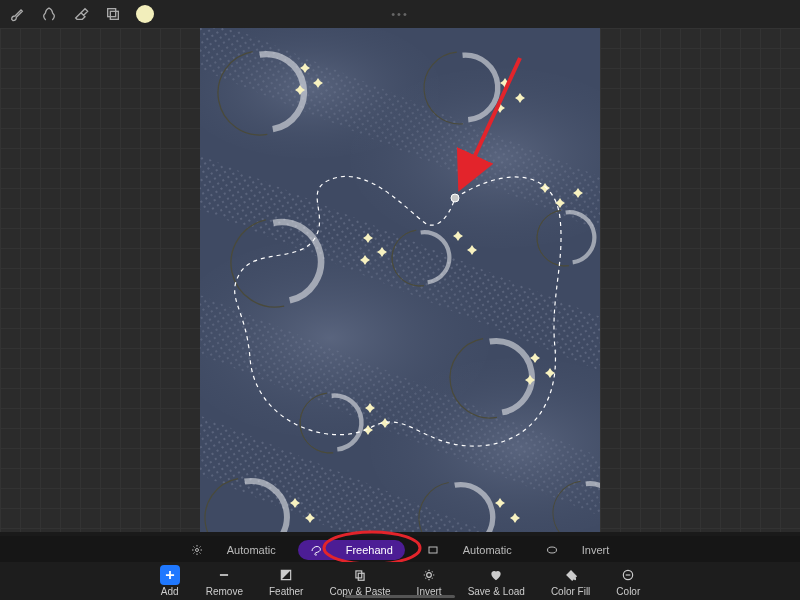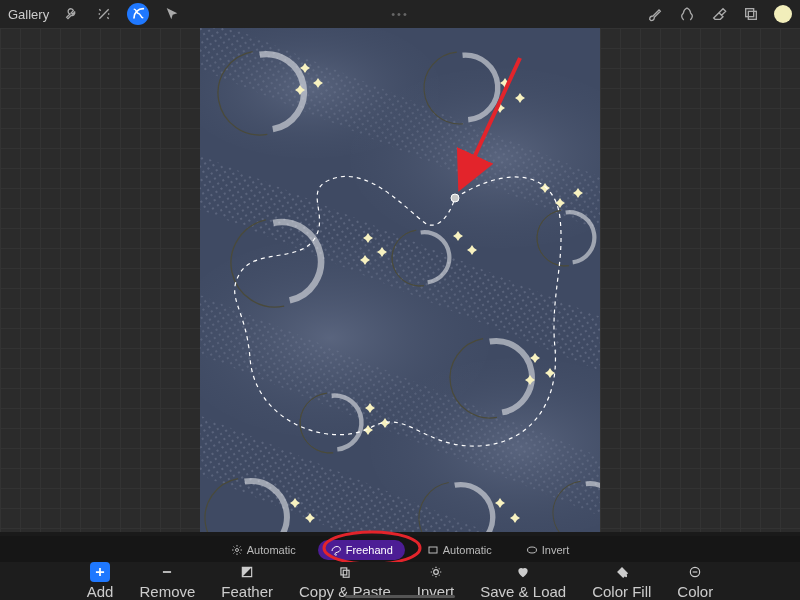--- a/index.html
+++ b/index.html
@@ -38,73 +38,49 @@
   .canvas svg { width: 100%; height: 100%; display:block; }
 
   
   .pill-row {
     position: absolute; left: 0; right: 0; bottom: 38px; height: 26px;
     display: flex; align-items: center; justify-content: center; gap: 10px;
     background: rgba(20,20,20,0.6);
     padding-top:2px;
   }
   .pill {
-    display: flex; align-items: center; gap: 4px;
+    display: flex; align-items: center; gap: 24px;
     color: #bbb; font-size: 11px; padding: 4px 12px; border-radius: 14px;
     cursor: pointer;
   }
   .pill.active { background: #4c1d95; color: #fff; }
   .pill .pi { width: 12px; height: 12px; display:inline-flex; }
   .pill .pi svg { width:12px; height:12px; }
 
   
   .botbar {
     position: absolute; left: 0; right: 0; bottom: 0; height: 38px;
     background: #1d1d1d; display: flex; align-items: center; justify-content: center;
     gap: 26px;
   }
-  .act { display:flex; flex-direction:column; align-items:center; gap:1px; color:#ccc; cursor:pointer; font-size:15px; }
+  .act { display:flex; flex-direction:column; align-items:center; gap:1px; color:#ccc; cursor:pointer; font-size:10px; }
   .act .ai { width:20px; height:20px; display:flex; align-items:center; justify-content:center; border-radius:4px; }
   .act .ai svg { width:14px; height:14px; }
   .act.add .ai { background:#1f78ff; }
 
   
   .anno { position:absolute; pointer-events:none; }
 
   
   .home-ind { position:absolute; bottom:2px; left:50%; transform:translateX(-50%); width:110px; height:3px; border-radius:2px; background:#555; }
 </style>
 </head>
 <body>
 
 <div class="topbar">
-  <div class="top-left">
-    <span class="gallery">Gallery</span>
-    <span class="tb-icon">
-      <svg viewBox="0 0 24 24" fill="none" stroke="#aaa" stroke-width="2">
-          <path d="M14 7a4 4 0 1 0-5 5l-5 5 2 2 5-5a4 4 0 0 0 5-5l-3 3-2-2 3-3z"></path>
-        </svg>
-    </span>
-    <span class="tb-icon">
-      <svg viewBox="0 0 24 24" fill="none" stroke="#aaa" stroke-width="2">
-          <path d="M5 19L19 5M5 5l2 2M17 17l2 2M4 12h2M18 12h2"></path>
-        </svg>
-    </span>
-    <span class="tb-icon sel-active">
-      <svg viewBox="0 0 24 24" fill="none" stroke="#fff" stroke-width="2.5">
-          <path d="M6 4c4 0 4 8 8 8s4 8 8 8" stroke-linecap="round" transform="scale(0.8) translate(2,2)"></path>
-          <path d="M6 18c0-8 6-14 14-14" stroke="#fff" stroke-width="2.5" stroke-linecap="round" fill="none"></path>
-        </svg>
-    </span>
-    <span class="tb-icon">
-      <svg viewBox="0 0 24 24" fill="#aaa">
-          <path d="M4 3l7 17 2-7 7-2z"></path>
-        </svg>
-    </span>
-  </div>
   <div class="top-center">•••</div>
   <div class="top-right">
     <span class="tb-icon">
       <svg viewBox="0 0 24 24" fill="none" stroke="#aaa" stroke-width="2">
           <path d="M4 20c0-3 2-5 5-5l9-9 2 2-9 9c0 3-2 5-5 5z"></path>
         </svg>
     </span>
     <span class="tb-icon">
       <svg viewBox="0 0 24 24" fill="none" stroke="#aaa" stroke-width="2">
           <path d="M7 21s-3-3-3-6 3-3 3-6 5-6 5-6 5 3 5 6 3 3 3 6-3 6-3 6"></path>

